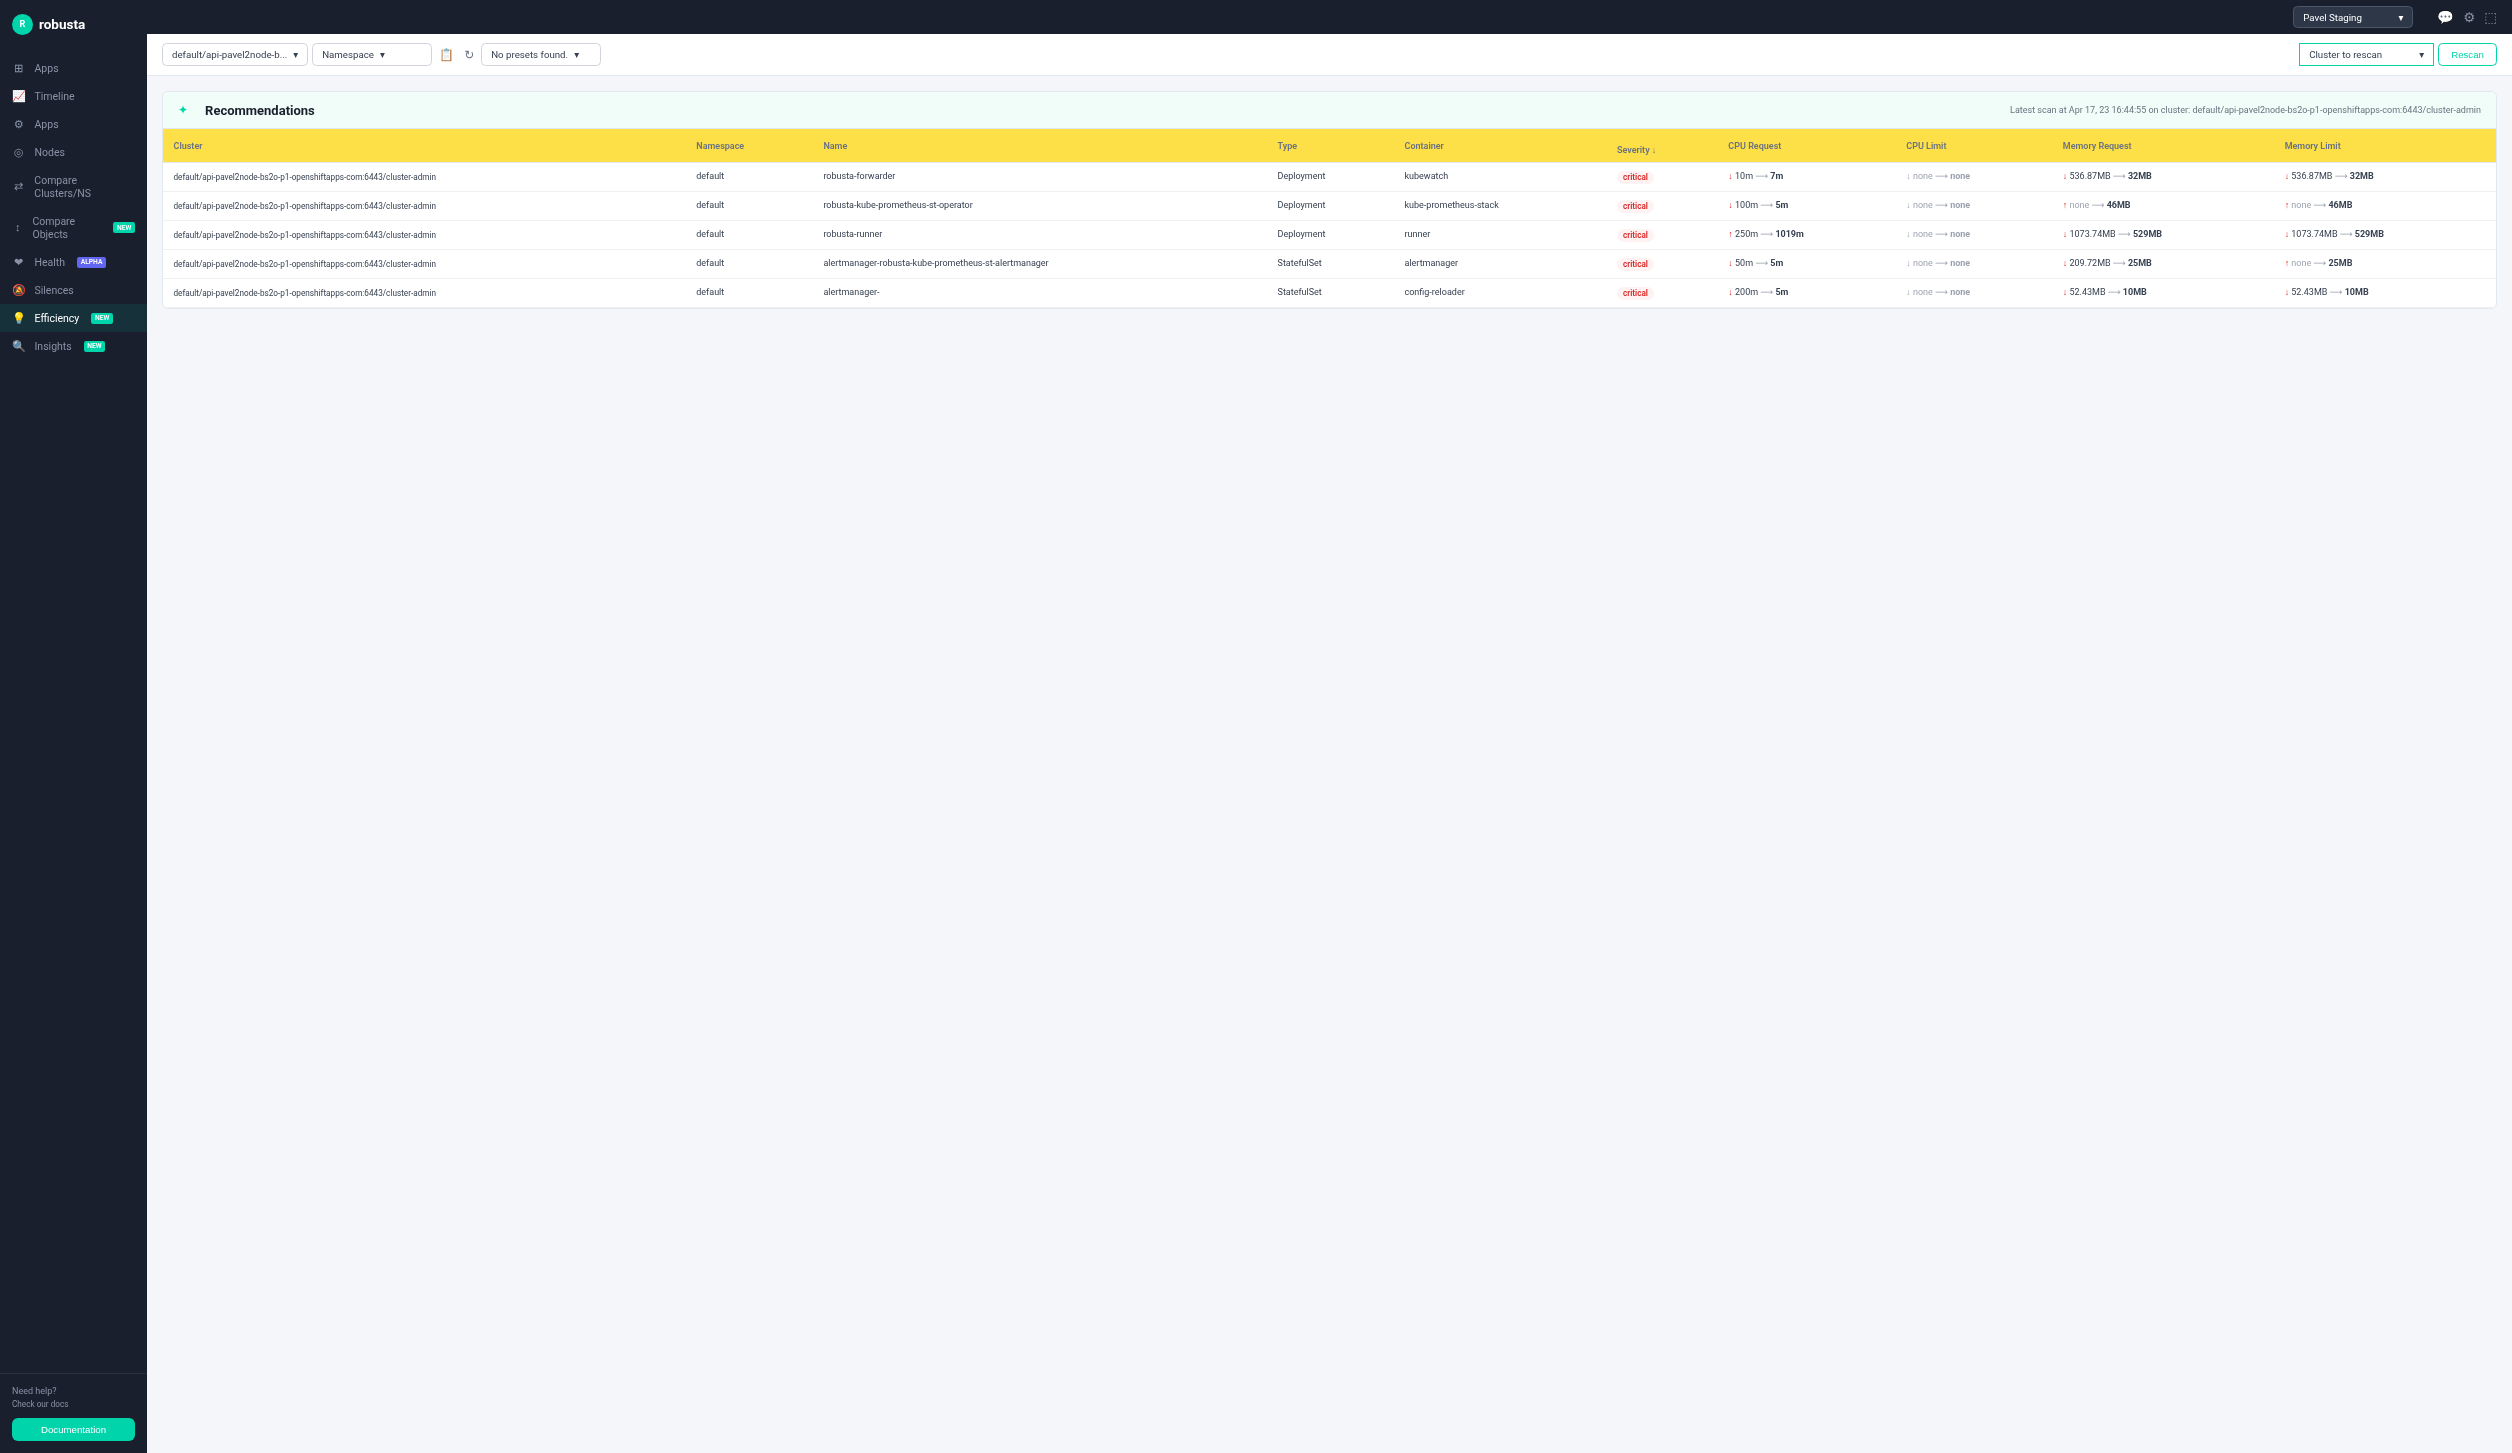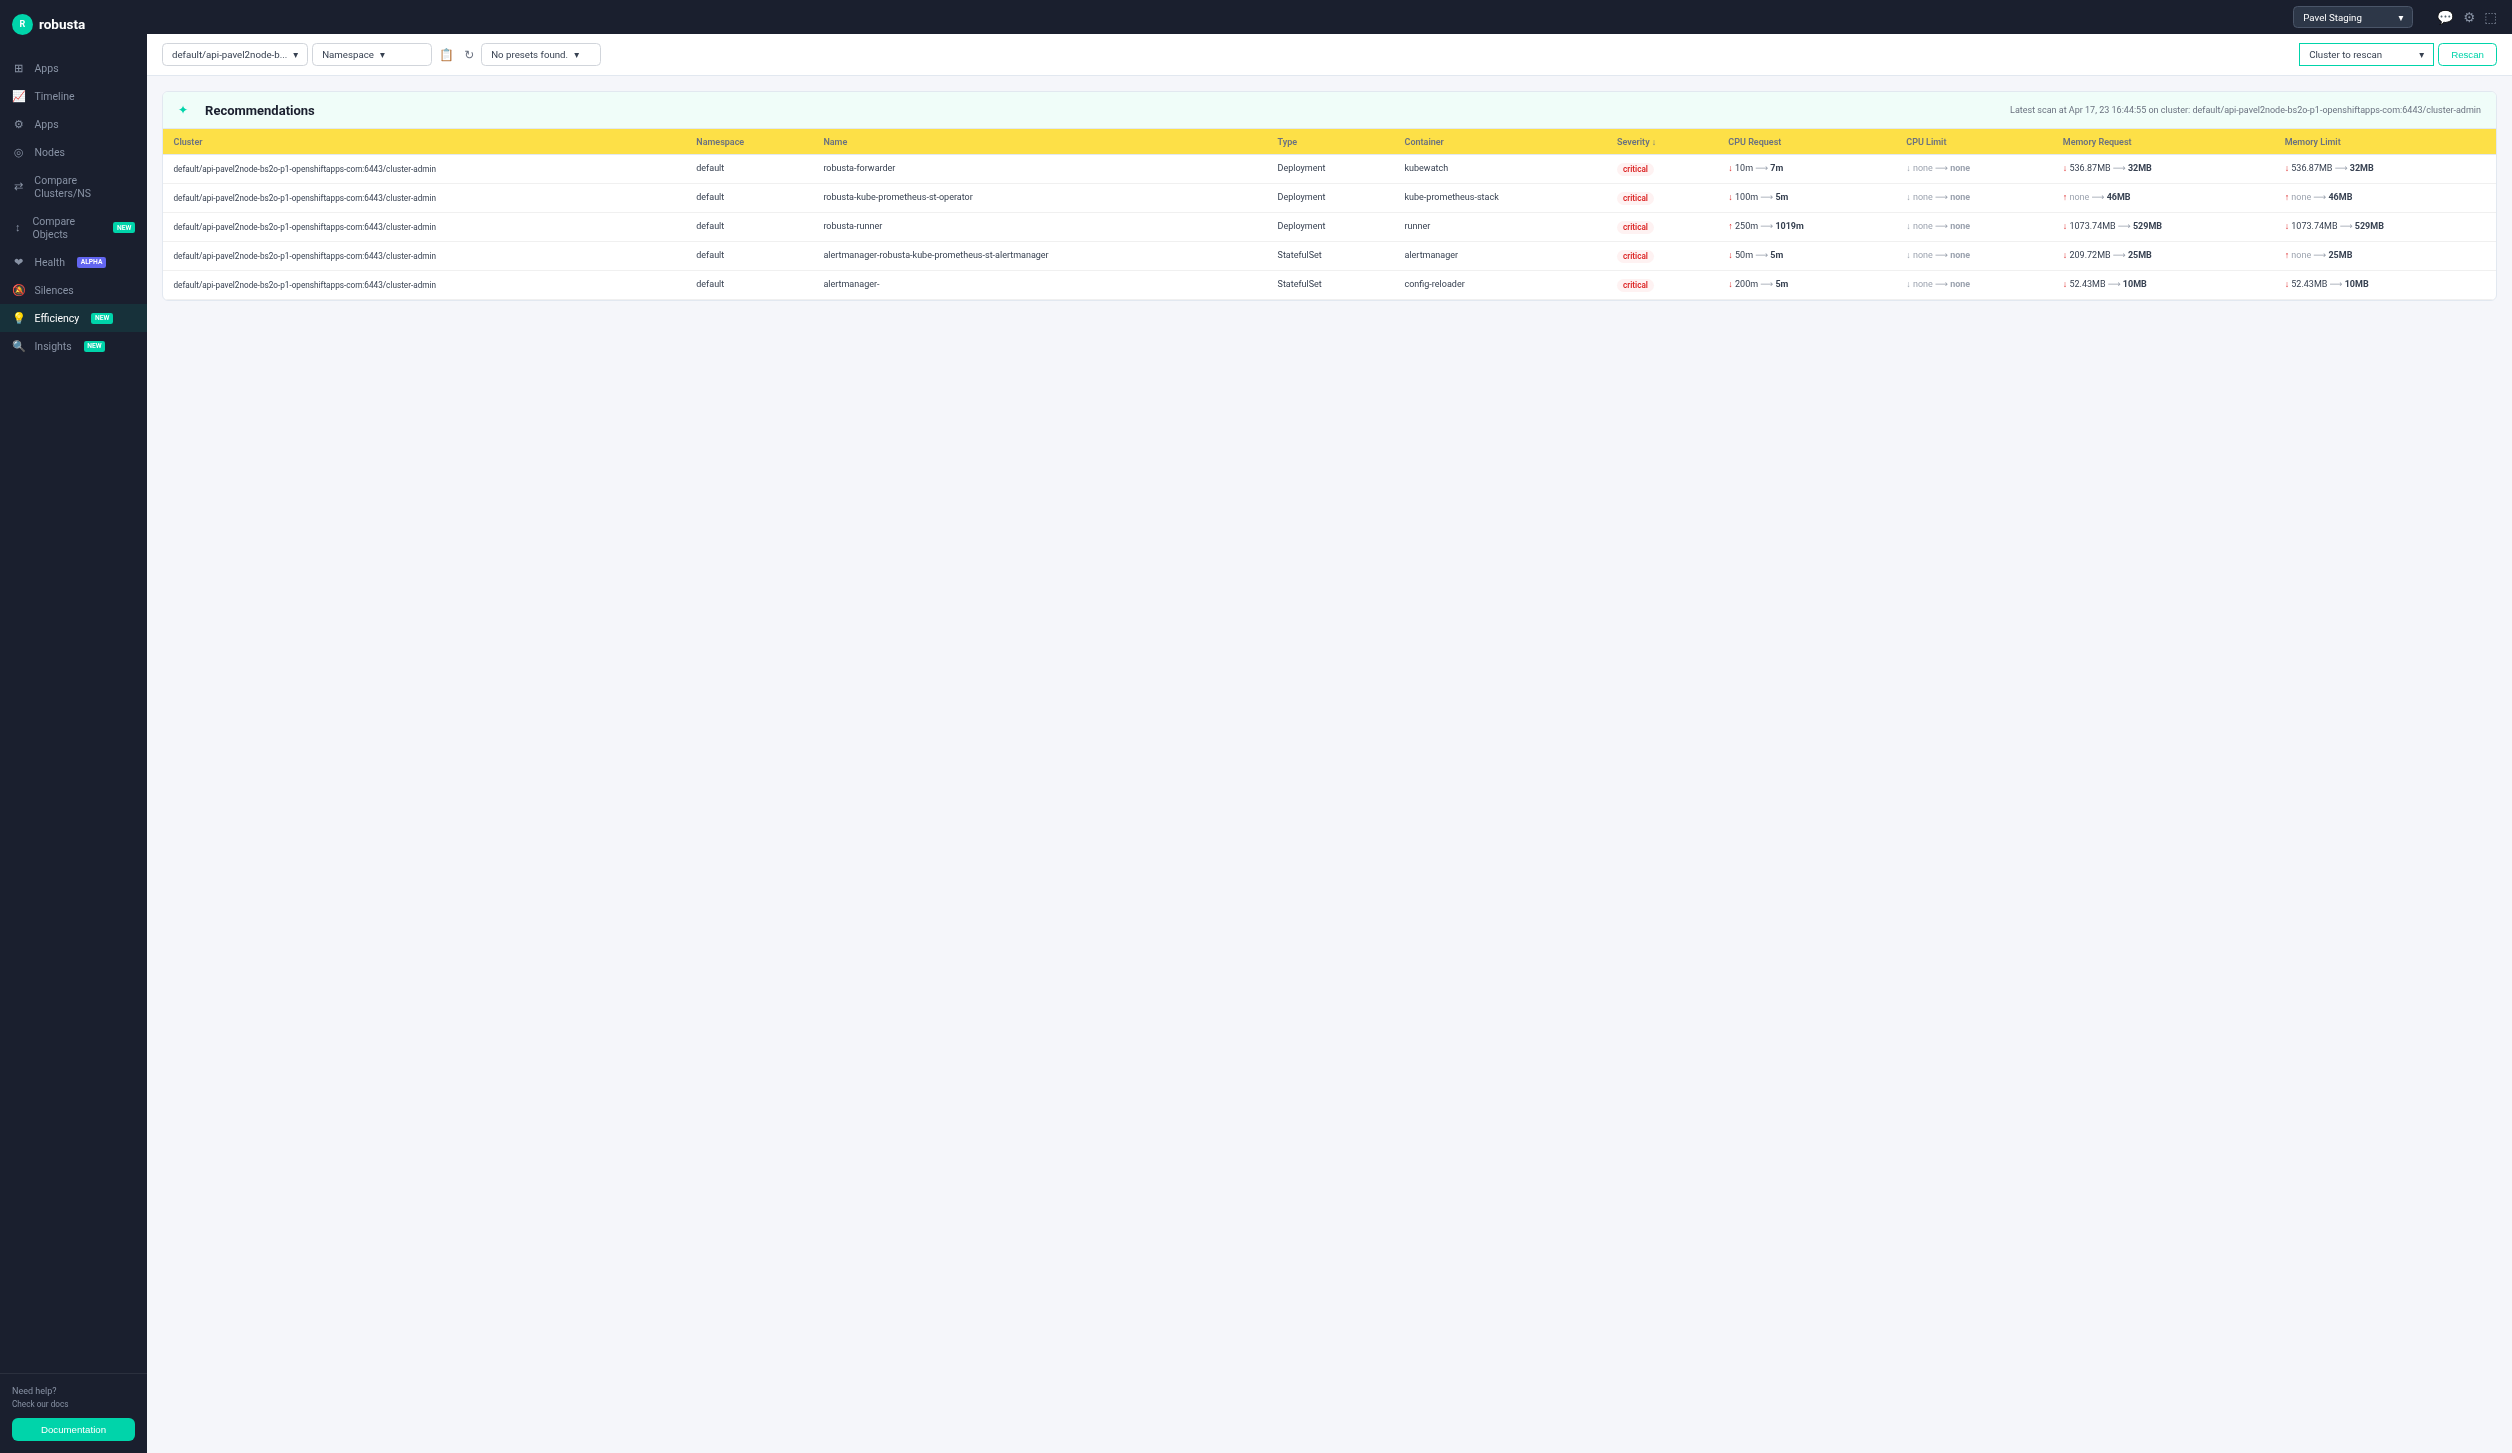--- a/index.html
+++ b/index.html
@@ -50,21 +50,21 @@
 
     
     .data-table { width: 100%; border-collapse: collapse; }
     .data-table th { padding: 7.5px 10.5px; text-align: left; font-size: 9px; font-weight: 600; color: #6b7280; border-bottom: 0.7px solid #e2e8f0; background: #fde047; white-space: nowrap; }
     .data-table td { padding: 7.5px 10.5px; border-bottom: 0.7px solid #f0f0f0; vertical-align: top; font-size: 9px; color: #374151; }
     .severity-badge { display: inline-block; padding: 1.5px 6px; border-radius: 9px; font-size: 8.2px; font-weight: 600; }
     .severity-critical { background: #fef2f2; color: #dc2626; }
     .arrow-down { color: #dc2626; }
     .arrow-up { color: #dc2626; }
     .value-change { display: inline-flex; align-items: center; gap: 2.2px; font-size: 9px; }
-    .th-sort { display: inline-flex; align-items: center; gap: 3px; }
+    .th-sort { display: inline-flex; align-items: center; gap: 3px; margin-top: 8px; }
     .cluster-text { font-size: 8.2px; color: #374151; line-height: 1.5; }
     .none-text { color: #9ca3af; }
 
     
     ::-webkit-scrollbar { width: 4.5px; height: 4.5px; }
     ::-webkit-scrollbar-track { background: #f1f1f1; }
     ::-webkit-scrollbar-thumb { background: #c1c1c1; border-radius: 2.2px; }
   </style>
 </head>
 <body>

